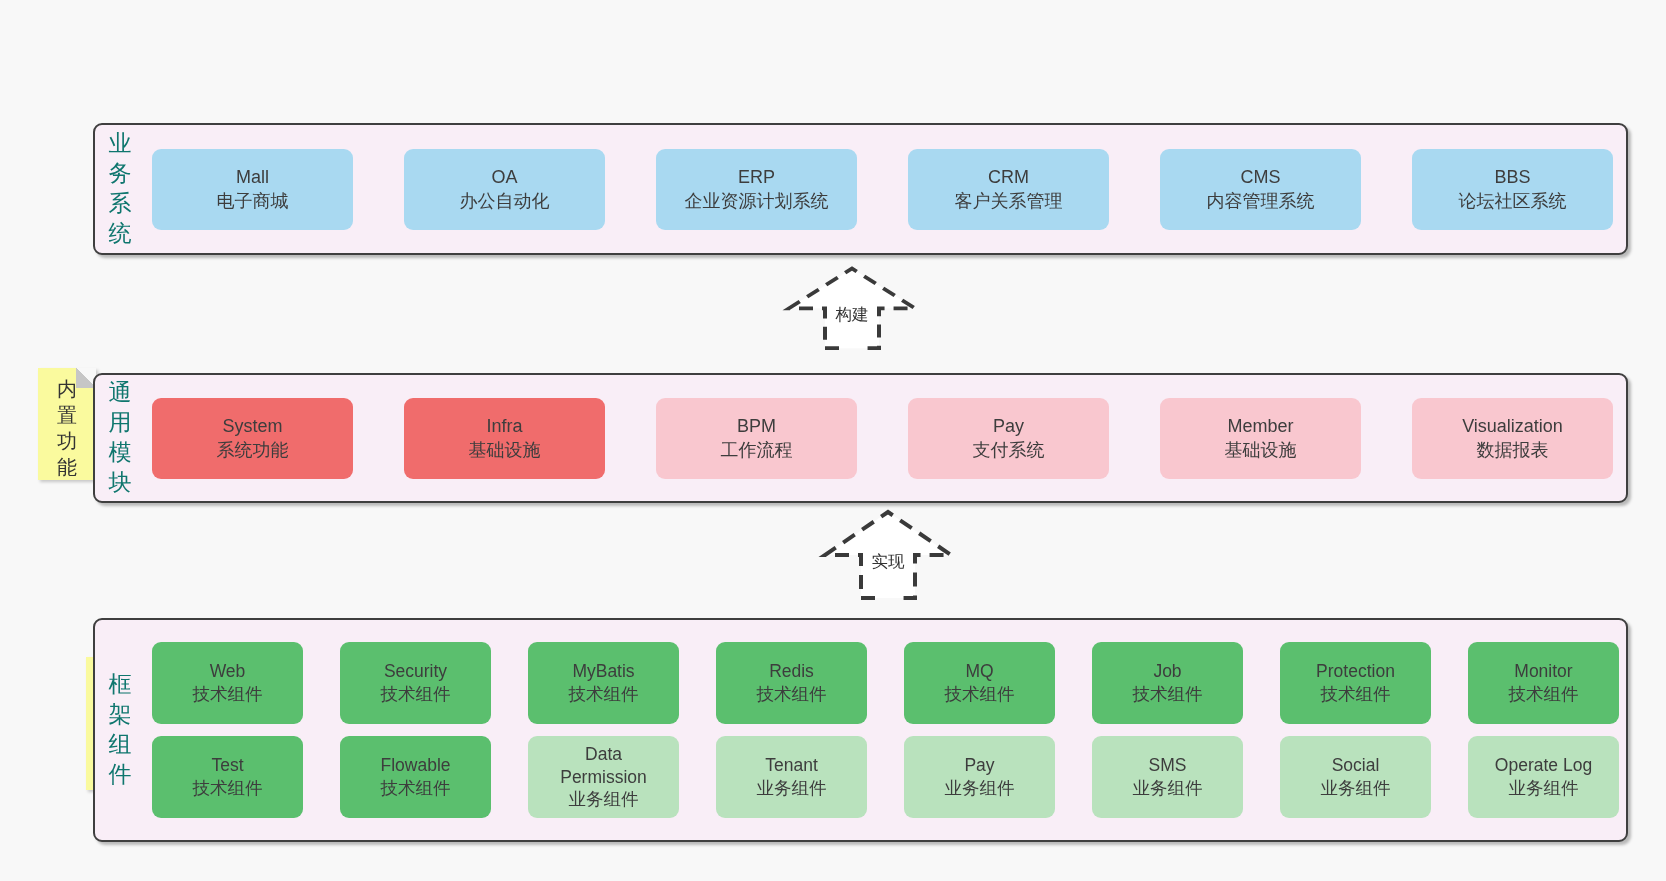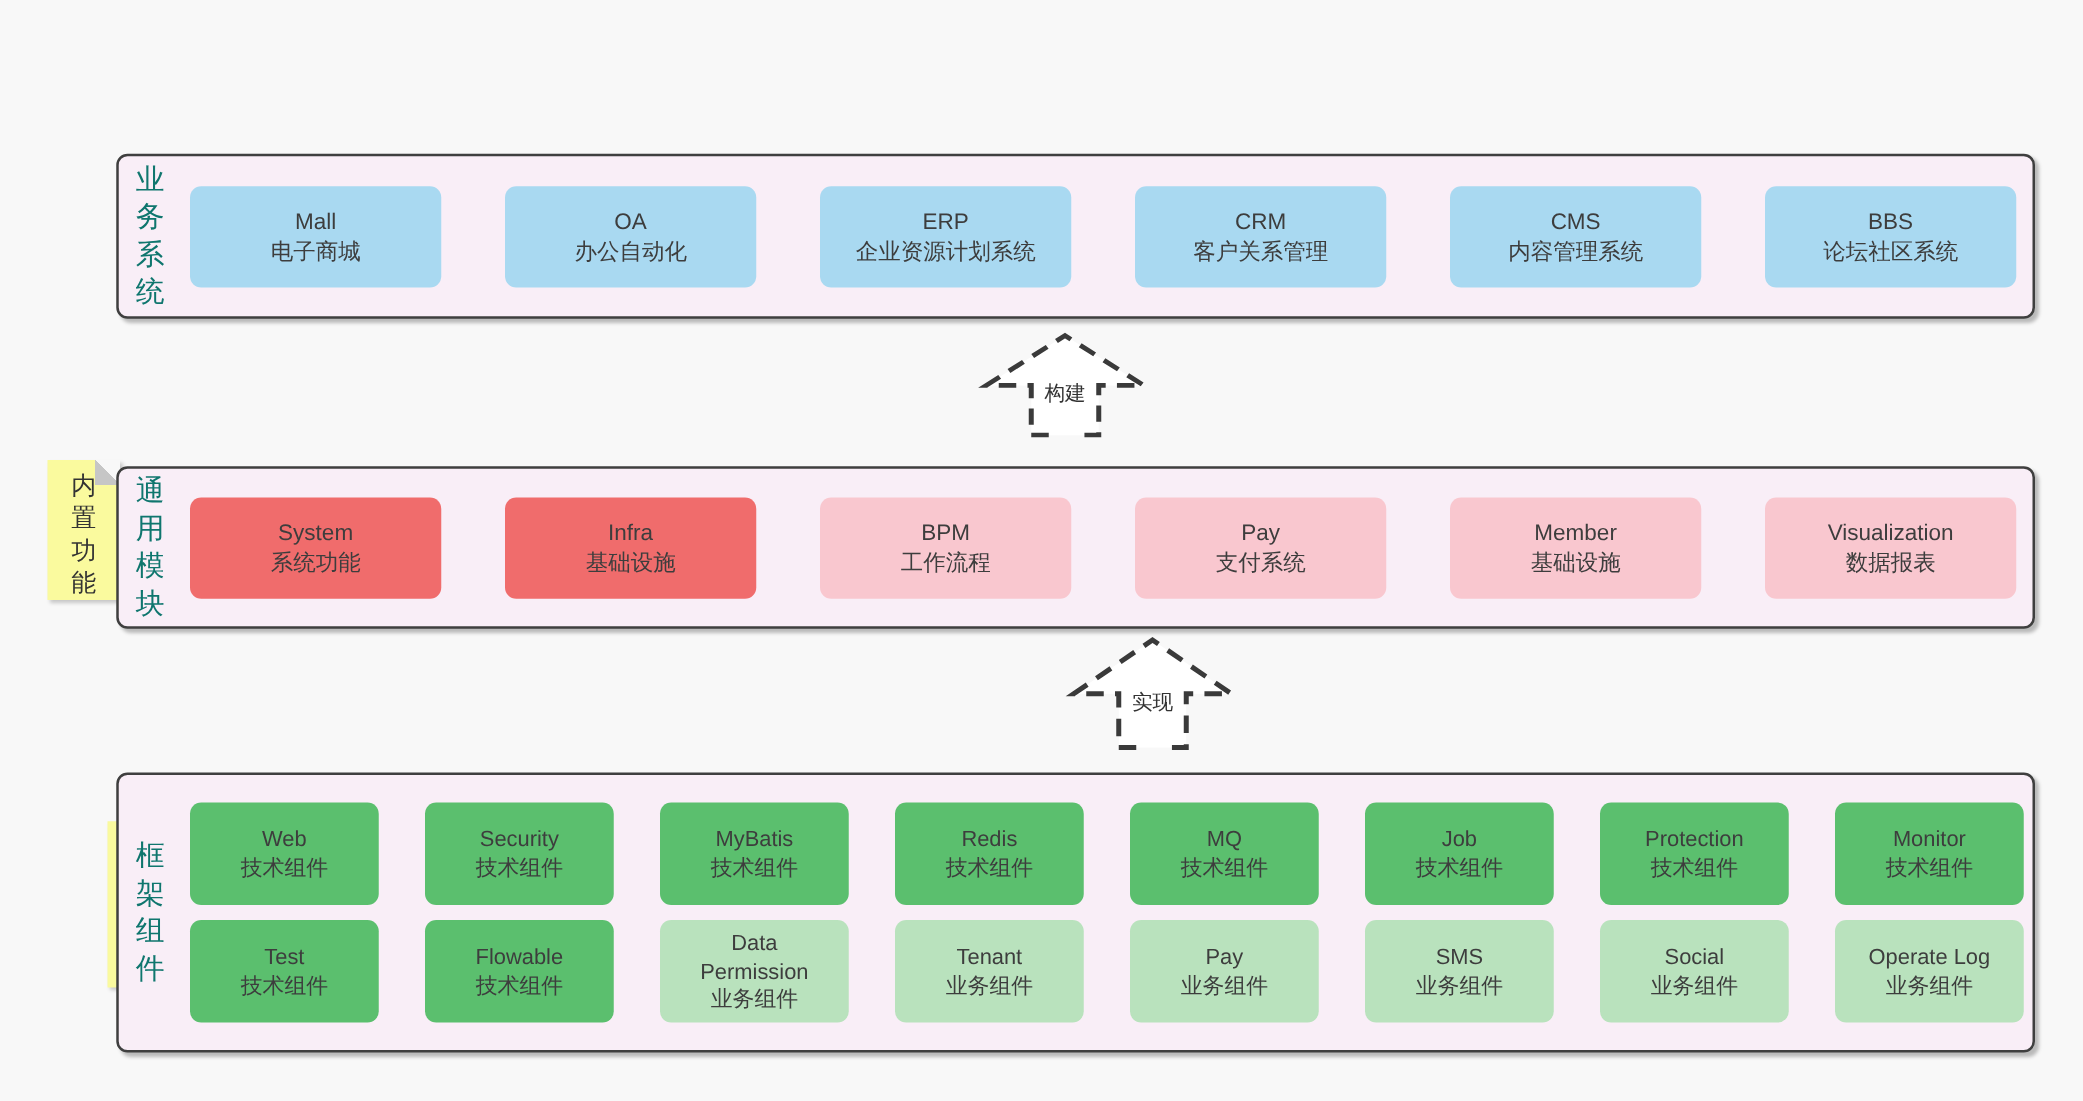--- a/index.html
+++ b/index.html
@@ -39,21 +39,21 @@
   #sticky-features{top:368px;height:112px;}
   #sticky-components{top:657px;height:133px;margin-left:48px;}
   .fold{position:absolute;top:0;right:0;width:20px;height:20px;
         background:linear-gradient(to bottom left,#f8f8f8 0%,#f8f8f8 49%,#c6c6c6 50%,#c6c6c6 100%);}
   .stext{width:22px;font-size:20px;line-height:1.3;text-align:center;word-break:break-all;
          color:#333;padding-top:8px;}
 
   
   .arrow{position:absolute;z-index:2;width:140px;}
   #arrow-build{left:782px;top:262px;height:88px;}
-  #arrow-implement{left:852px;top:505px;height:95px;text-decoration:underline;}
+  #arrow-implement{left:818px;top:505px;height:95px;text-decoration:underline;}
   .arrow svg{display:block;width:100%;height:100%;}
   .alabel{position:absolute;left:50%;top:48%;transform:translateX(-50%);background:#ffffff;
           font-size:16.5px;color:#333;padding:0 3px;white-space:nowrap;}
 </style>
 </head>
 <body>
 
 <div class="canvas">
 
   <div class="sticky" id="sticky-features">

